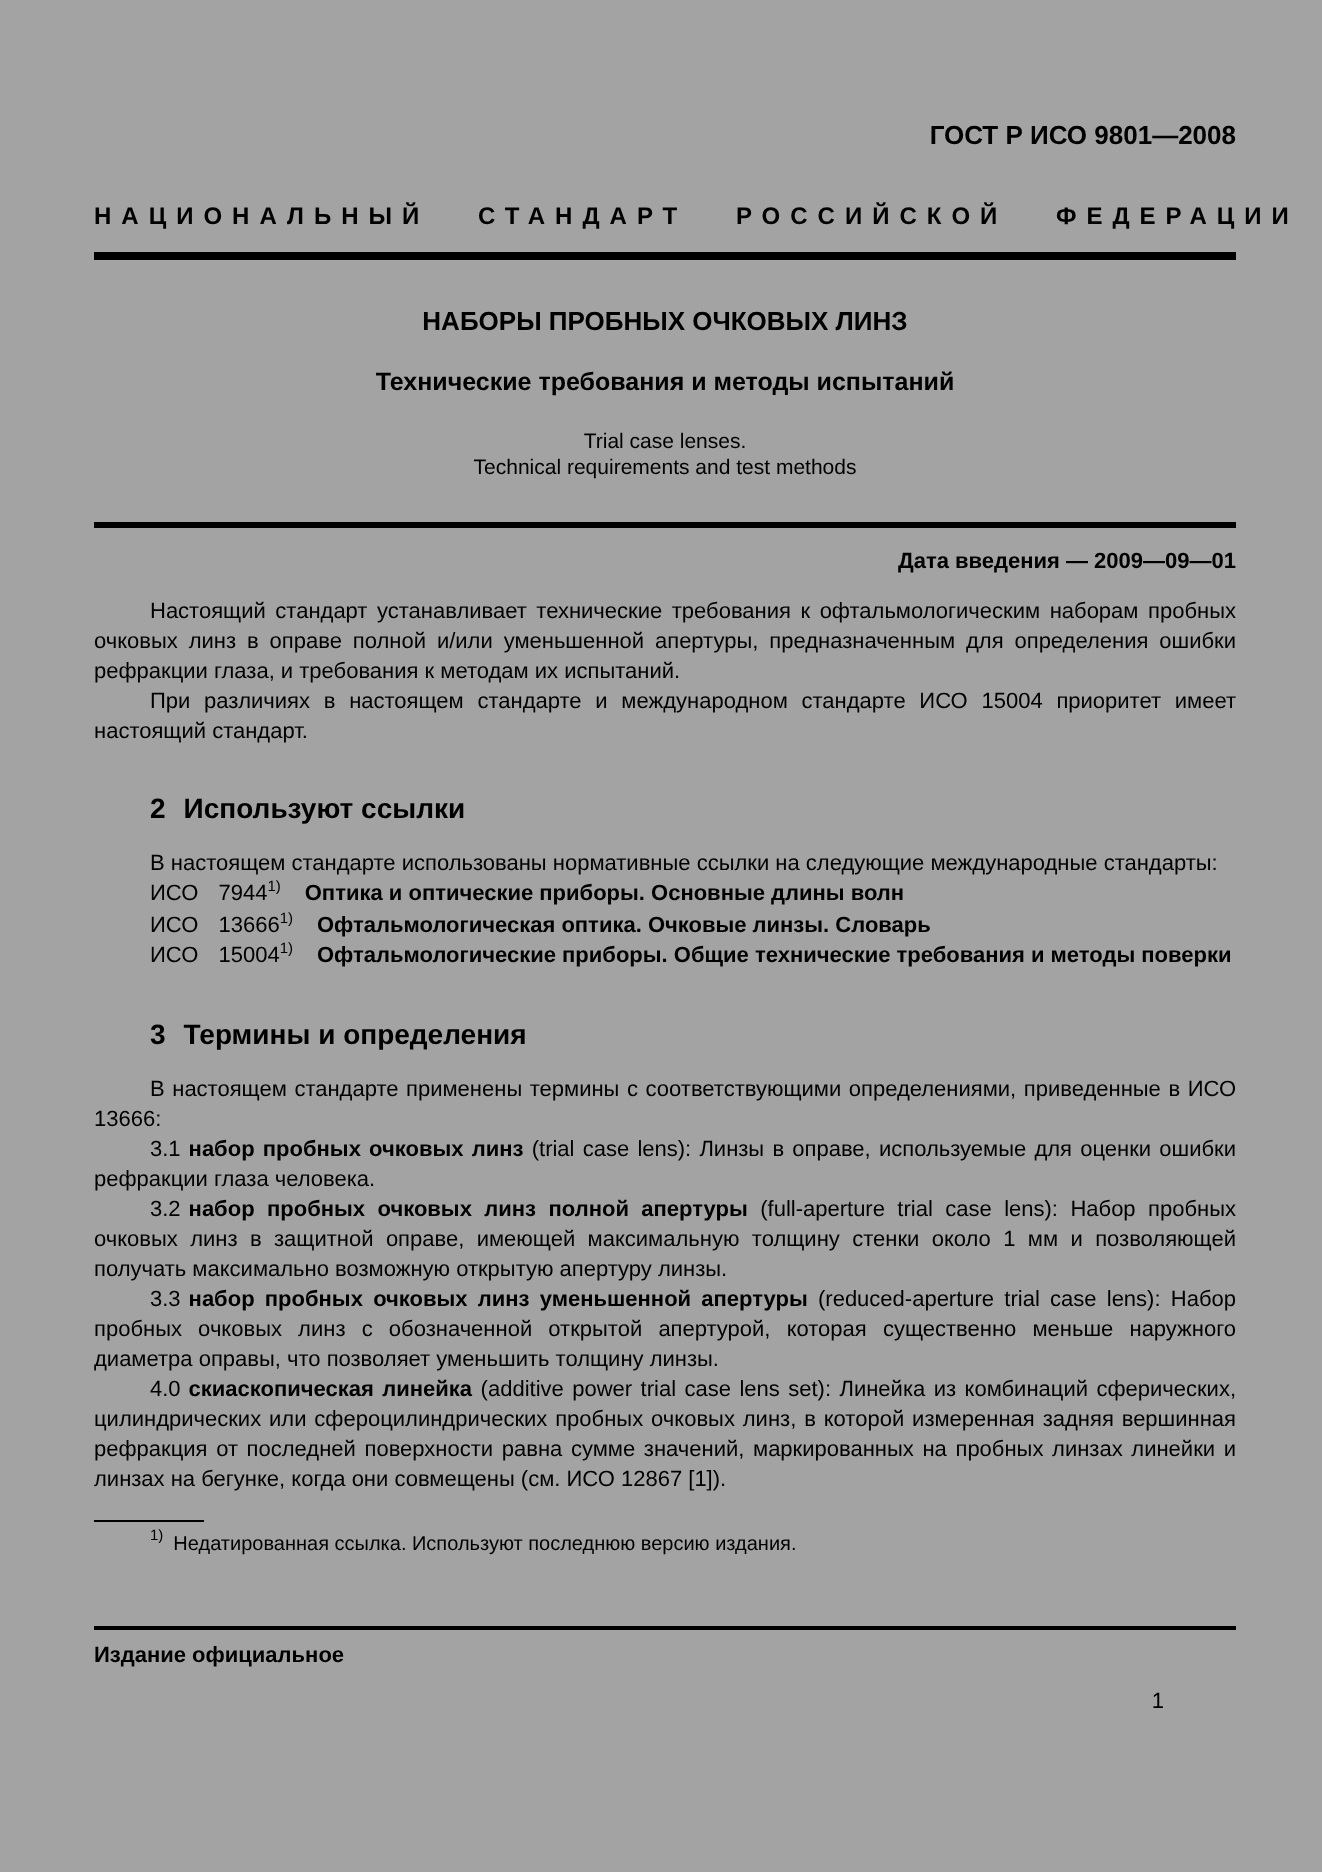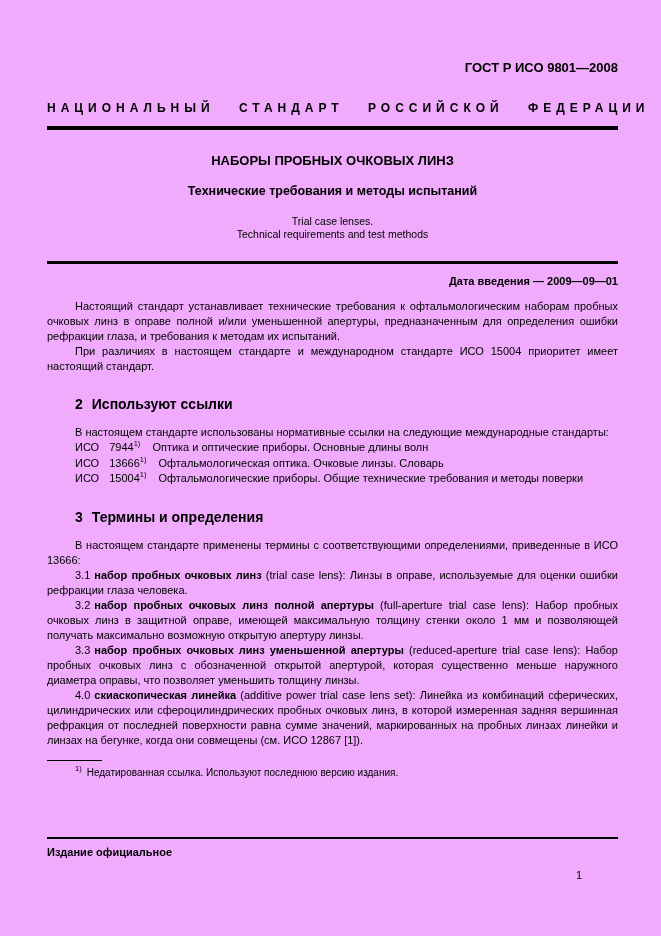--- a/index.html
+++ b/index.html
@@ -4,21 +4,21 @@
 <style>
   html, body {
     margin: 0;
     padding: 0;
     background: #ffffff;
   }
   .page {
     position: relative;
     width: 661px;
     height: 936px;
-    background: #f0abfc;
+    background: #a3a3a3;
     font-family: "Liberation Sans", sans-serif;
     color: #000;
     box-sizing: border-box;
     padding: 60px 43px 0 47px;
     overflow: hidden;
   }
   .doc-number {
     text-align: right;
     font-weight: bold;
     font-size: 13px;
@@ -87,40 +87,39 @@
     font-size: 11px;
     line-height: 15.5px;
     white-space: nowrap;
   }
   .ref-line .ref-code { word-spacing: 7px; }
   sup.marker {
     font-size: 7.5px;
     vertical-align: super;
     line-height: 0;
   }
-  .ref-line .ref-text { margin-left: 12px; }
+  .ref-line .ref-text { margin-left: 12px; font-weight: bold; }
   .term-num { margin-right: 4px; }
   .footnote-block { margin-top: 12px; }
   .footnote-rule {
     width: 55px;
     height: 1px;
     background: #000;
   }
   .footnote-text {
     margin: 5px 0 0 28px;
     font-size: 10px;
     line-height: 13px;
   }
   .footnote-text sup.marker { margin-right: 5px; }
   .footer-block {
     position: absolute;
     top: 813px;
     left: 47px;
     right: 43px;
-    margin-top: 24px;
   }
   .footer-rule {
     height: 2px;
     background: #000;
   }
   .edition-note {
     margin-top: 7px;
     font-weight: bold;
     font-size: 11px;
   }

